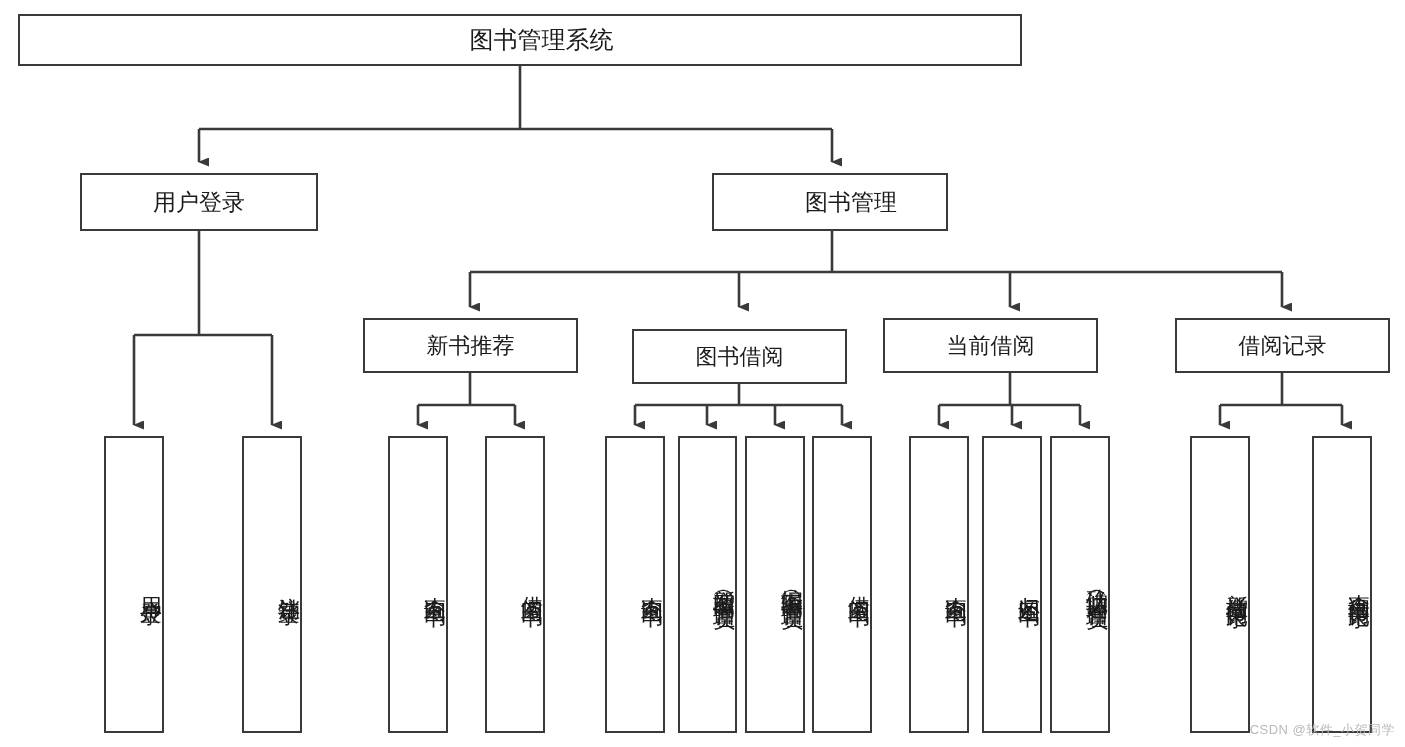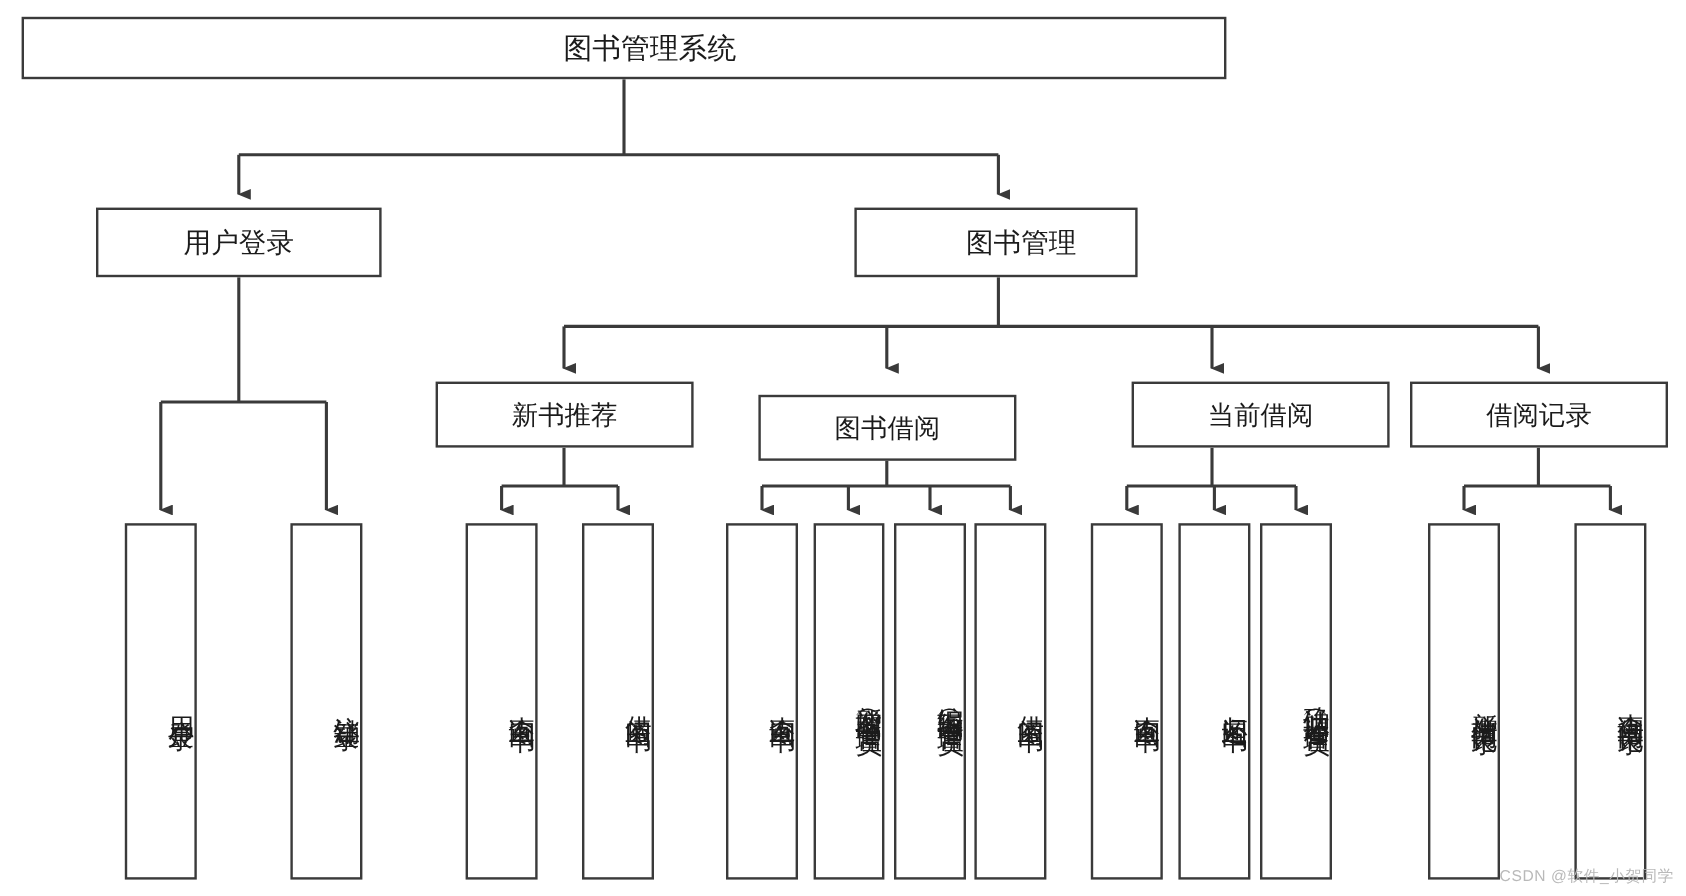--- a/index.html
+++ b/index.html
@@ -147,21 +147,21 @@
   <div class="node level2" style="left:712px; top:173px; width:236px; height:58px;padding-left:42px;">
     <span class="node-label">图书管理</span>
   </div>
 
   <div class="node level3" style="left:363px; top:318px; width:215px; height:55px;">
     <span class="node-label">新书推荐</span>
   </div>
   <div class="node level3" style="left:632px; top:318px; width:215px; height:55px;margin-top:11px;">
     <span class="node-label">图书借阅</span>
   </div>
-  <div class="node level3" style="left:943px; top:318px; width:215px; height:55px;">
+  <div class="node level3" style="left:883px; top:318px; width:215px; height:55px;">
     <span class="node-label">当前借阅</span>
   </div>
   <div class="node level3" style="left:1175px; top:318px; width:215px; height:55px;font-family:Liberation Mono, monospace;">
     <span class="node-label">借阅记录</span>
   </div>
 
   <div class="node leaf" style="left:104px; top:436px; width:60px; height:297px;">
     <span class="node-label">用户登录</span>
   </div>
   <div class="node leaf" style="left:242px; top:436px; width:60px; height:297px;">

